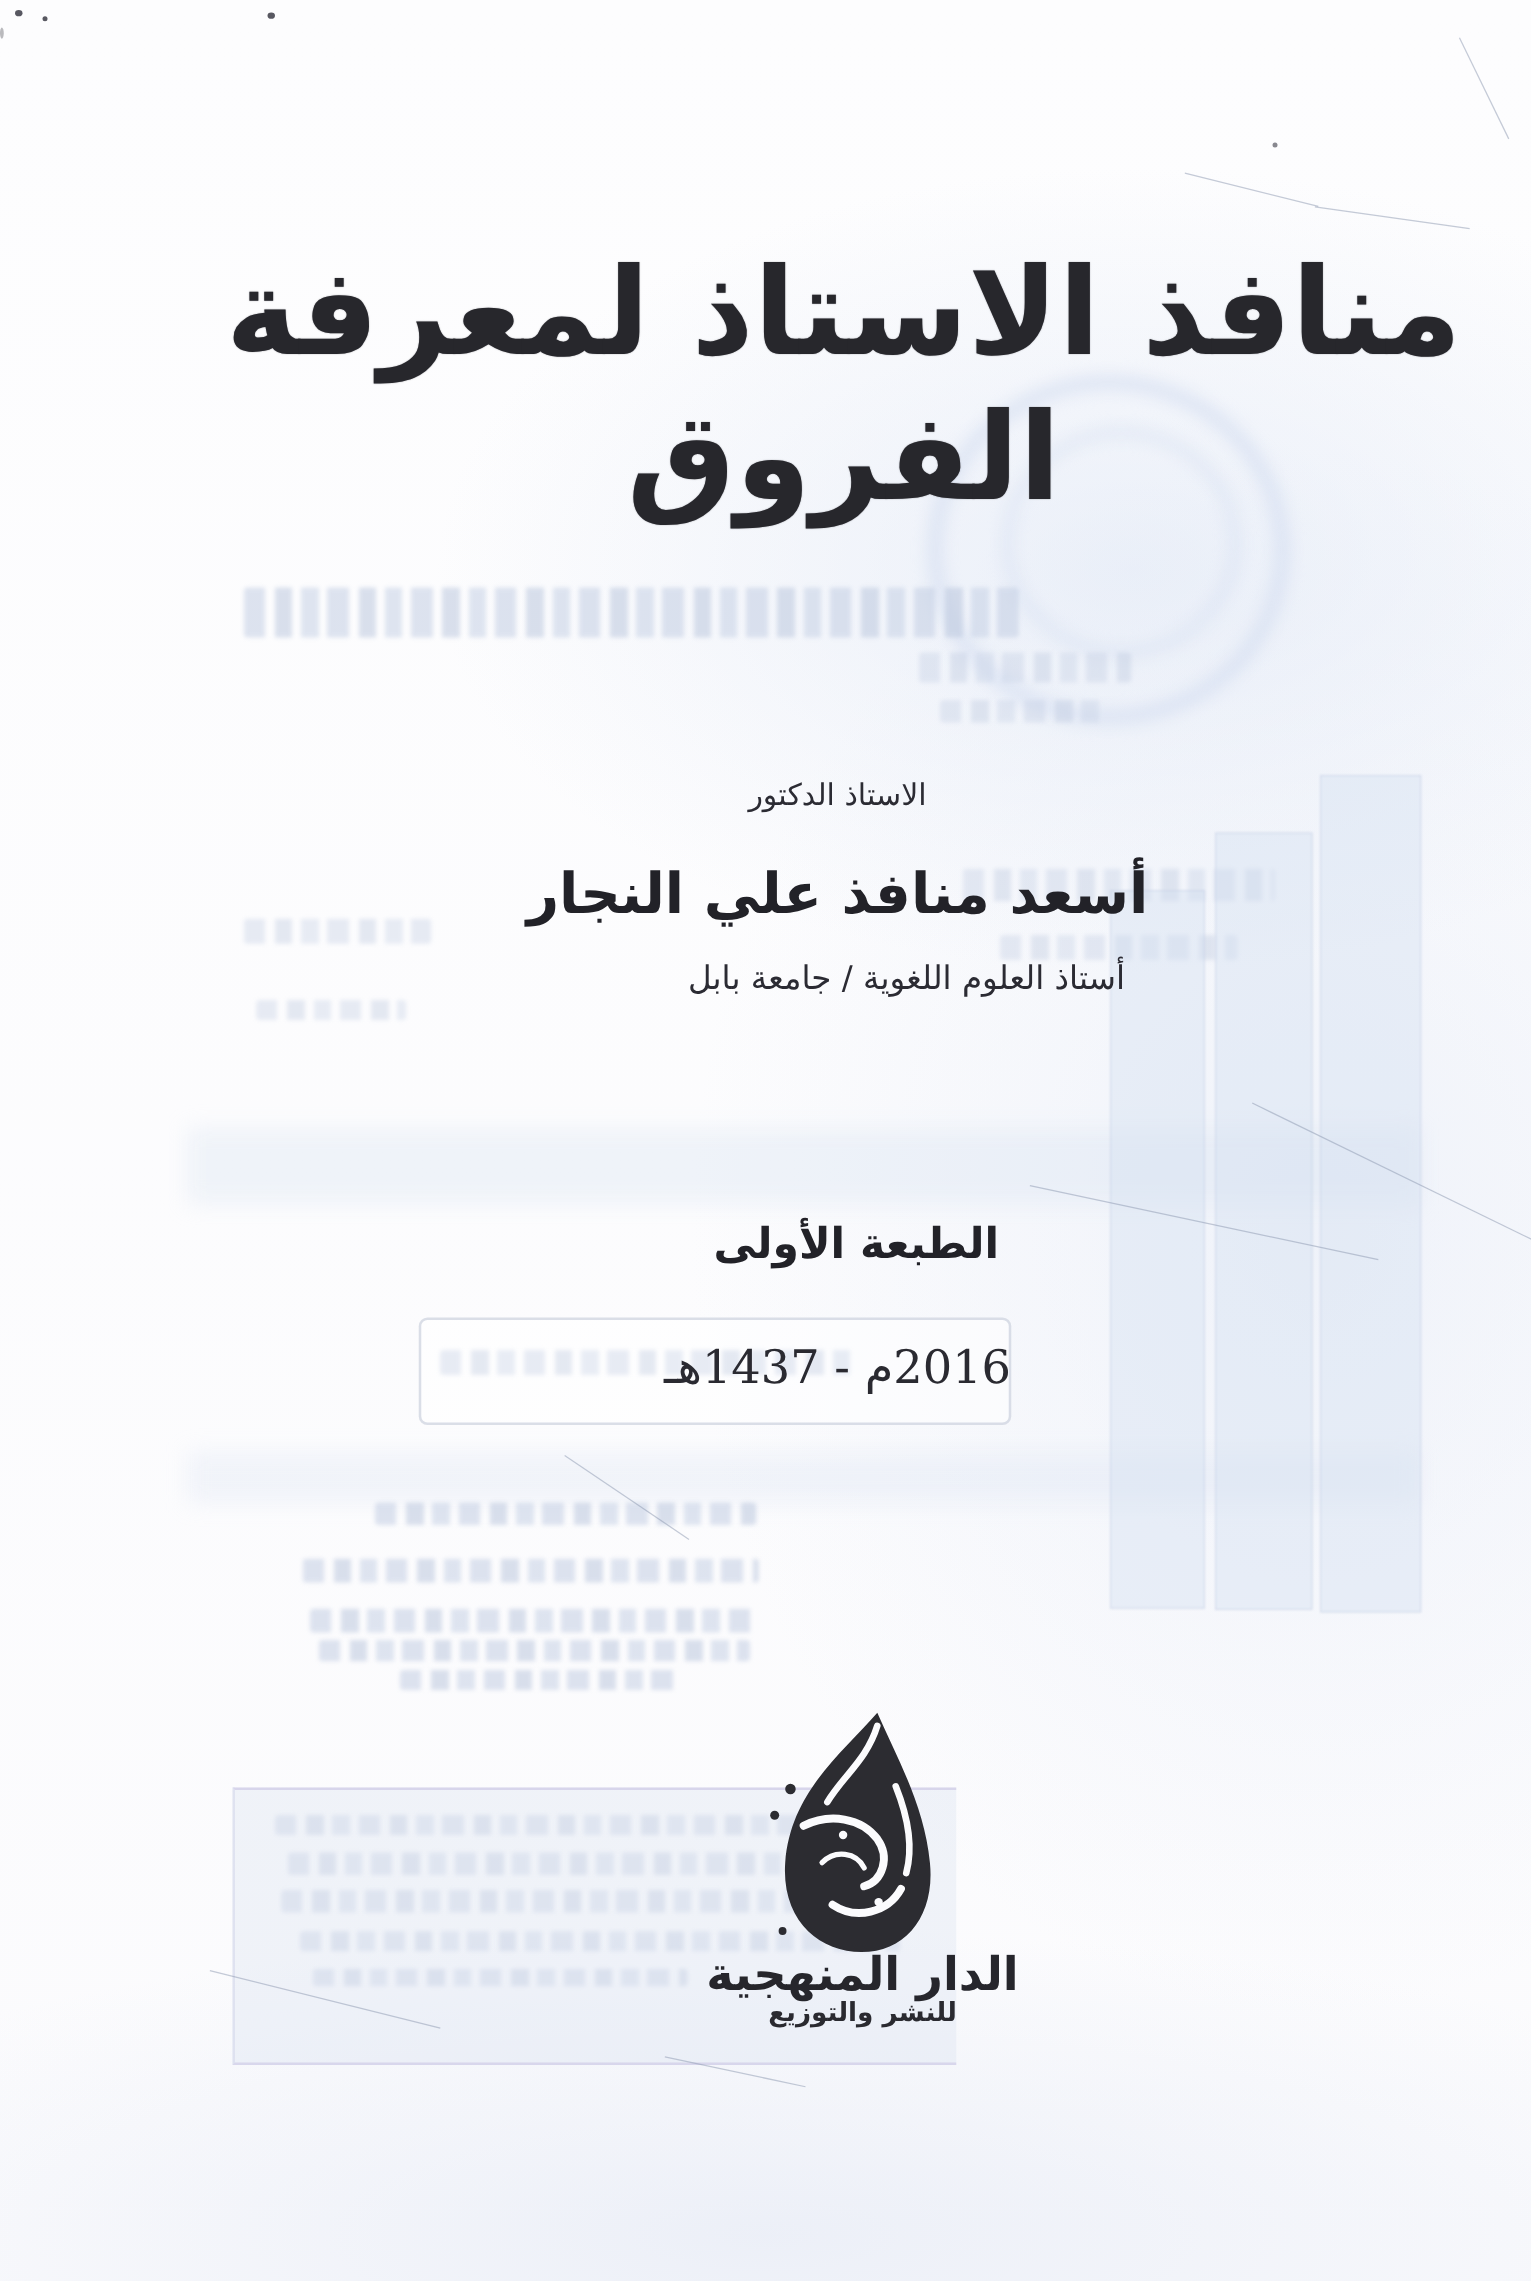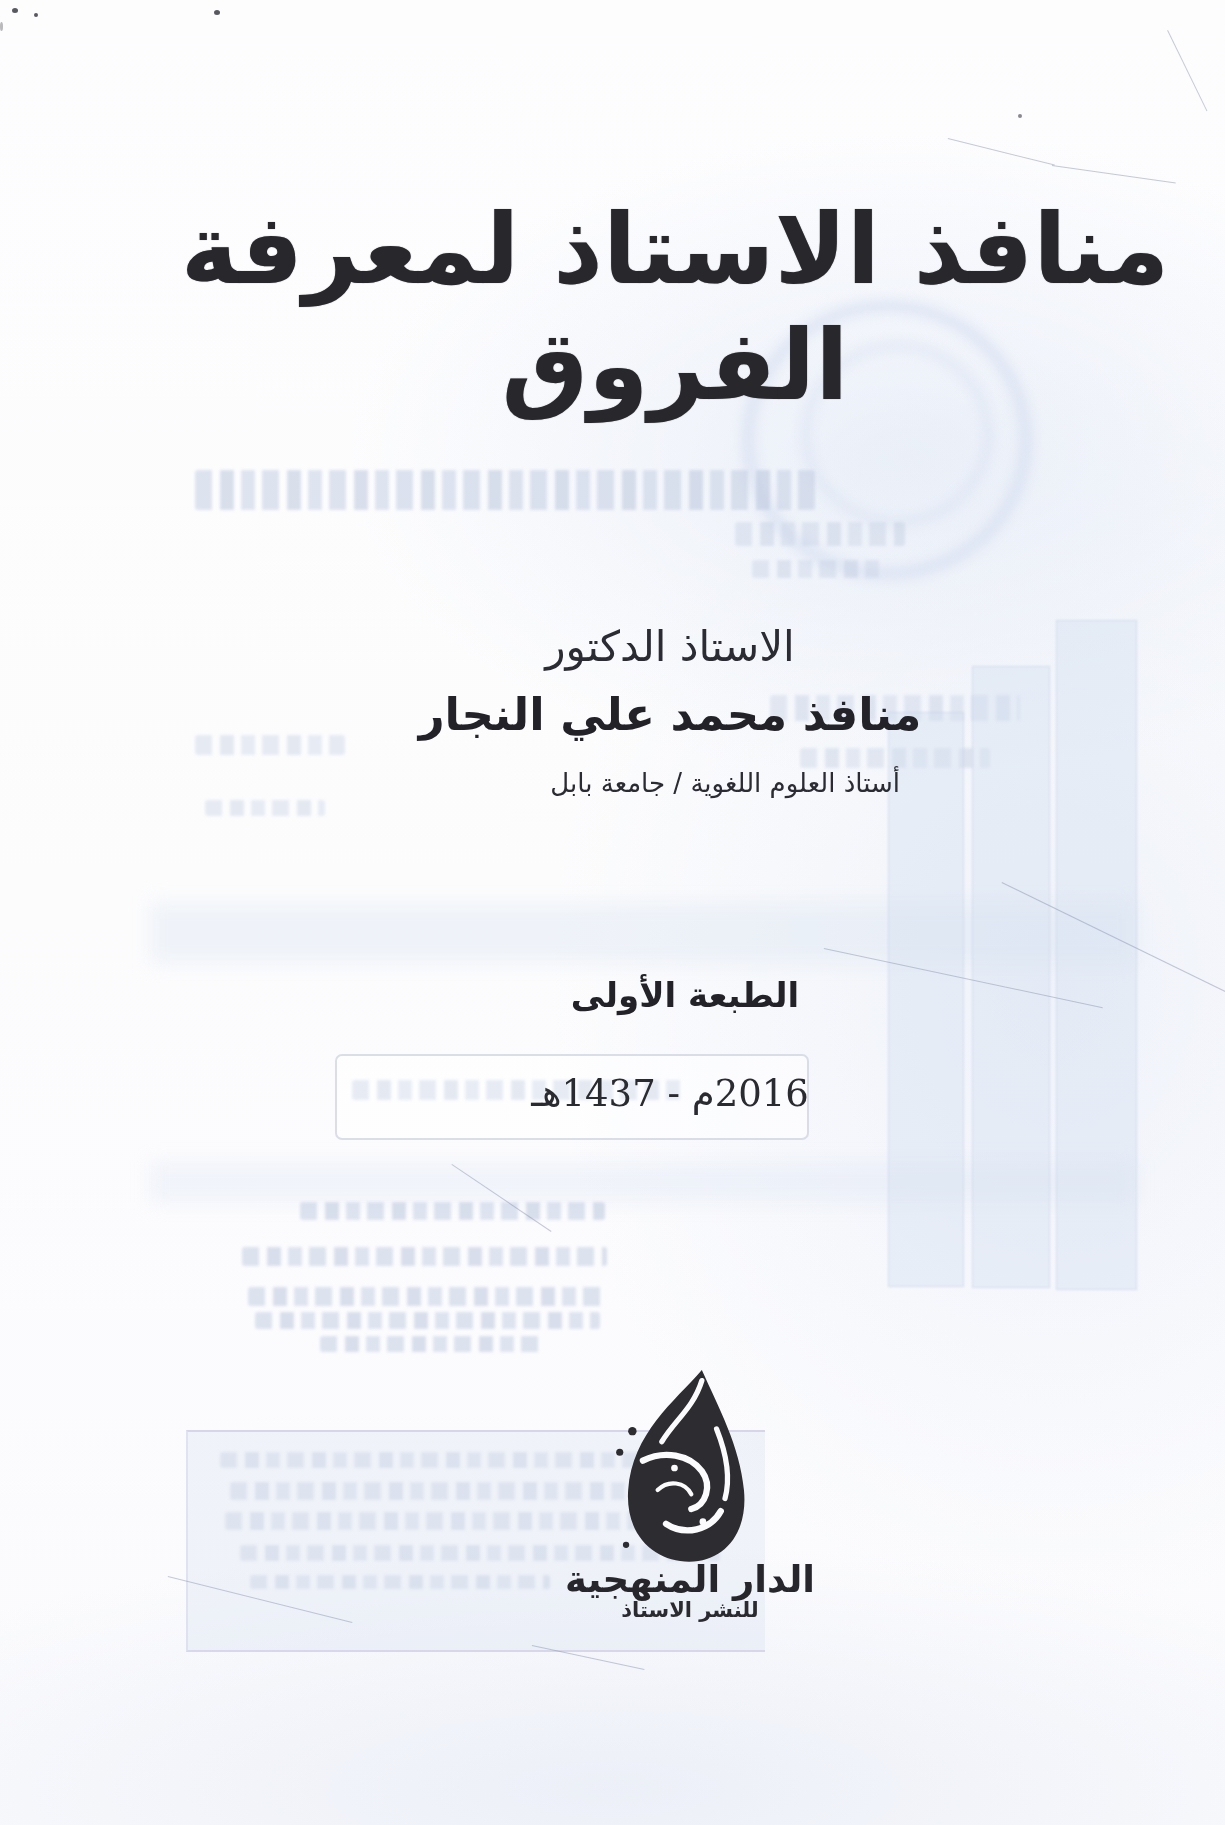--- a/index.html
+++ b/index.html
@@ -14,21 +14,21 @@
       radial-gradient(1250px 340px at 50% 98%, rgba(224,230,243,0.55), transparent 72%),
       linear-gradient(#fdfdfe,#fbfbfd);
   }
   .abs{position:absolute;}
   .txt{direction:rtl;text-align:center;color:#26262c;}
   .title{
     font-size:97px;font-weight:bold;letter-spacing:-1px;color:#27272c;
     text-shadow:0 0 1px rgba(40,40,48,.55);
     line-height:1.2;
   }
-  .honorific{font-size:42px;color:#2b2b33;}
+  .honorific{font-size:24px;color:#2b2b33;}
   .author-name{font-size:45px;font-weight:bold;color:#222228;}
   .affiliation{font-size:26px;color:#2b2b33;text-align:right;}
   .edition{font-size:34px;font-weight:bold;color:#222228;}
   .dateline{font-size:37px;color:#2a2a31;font-family:"DejaVu Serif","DejaVu Sans",serif;}
   .pub-name{font-size:37px;font-weight:bold;color:#26262c;}
   .pub-tag{font-size:21px;font-weight:bold;letter-spacing:2px;color:#2a2a30;}
 
   
   .ghost-line{
     position:absolute;border-radius:3px;filter:blur(1.7px);opacity:.55;
@@ -114,21 +114,21 @@
   <div class="speck" style="left:12px;top:8px;width:6px;height:5px;"></div>
   <div class="speck" style="left:34px;top:13px;width:4px;height:4px;"></div>
   <div class="speck" style="left:214px;top:10px;width:6px;height:5px;"></div>
   <div class="speck" style="left:1018px;top:114px;width:4px;height:4px;opacity:.6;"></div>
   <div class="speck" style="left:0px;top:22px;width:3px;height:9px;opacity:.35;"></div>
 
   <div class="abs txt title" style="left:180px;top:192px;width:990px;">منافذ الاستاذ لمعرفة الفروق</div>
 
   <div class="abs txt honorific" style="left:420px;top:622px;width:500px;">الاستاذ الدكتور</div>
 
-  <div class="abs txt author-name" style="left:380px;top:688px;width:580px;">منافذ محمد علي النجار</div>
+  <div class="abs txt author-name" style="left:380px;top:688px;width:580px;">أسعد منافذ علي النجار</div>
 
   <div class="abs txt affiliation" style="left:280px;top:768px;width:620px;">أستاذ العلوم اللغوية / جامعة بابل</div>
 
   <div class="abs txt edition" style="left:480px;top:975px;width:410px;">الطبعة الأولى</div>
 
   <div class="abs txt dateline" style="left:460px;top:1072px;width:420px;">2016م - 1437هـ</div>
 
   <div class="abs" style="left:600px;top:1368px;width:170px;height:200px;">
     <svg width="170" height="200" viewBox="0 0 160 190" xmlns="http://www.w3.org/2000/svg">
       <path d="M96 2 C70 32 30 62 26 116 C23 160 52 184 84 184 C118 184 140 156 136 116 C132 74 112 38 96 2 Z" fill="#2c2c31"></path>
@@ -140,15 +140,15 @@
       <circle cx="70" cy="95" r="3.2" fill="#fbfbfd"></circle>
       <circle cx="97" cy="146" r="3.2" fill="#fbfbfd"></circle>
       <circle cx="30" cy="60" r="4" fill="#2c2c31"></circle>
       <circle cx="18" cy="80" r="3.4" fill="#2c2c31"></circle>
       <circle cx="24" cy="168" r="3" fill="#2c2c31"></circle>
     </svg>
   </div>
 
   <div class="abs txt pub-name" style="left:540px;top:1558px;width:300px;">الدار المنهجية</div>
 
-  <div class="abs txt pub-tag" style="left:560px;top:1598px;width:260px;">للنشر الاستاذ</div>
+  <div class="abs txt pub-tag" style="left:560px;top:1598px;width:260px;">للنشر والتوزيع</div>
 
 </div>
 
 </body></html>

